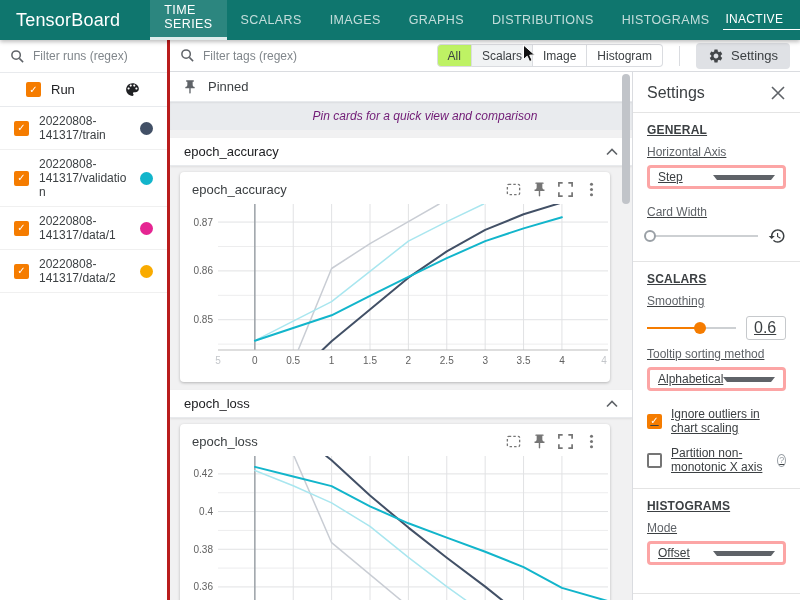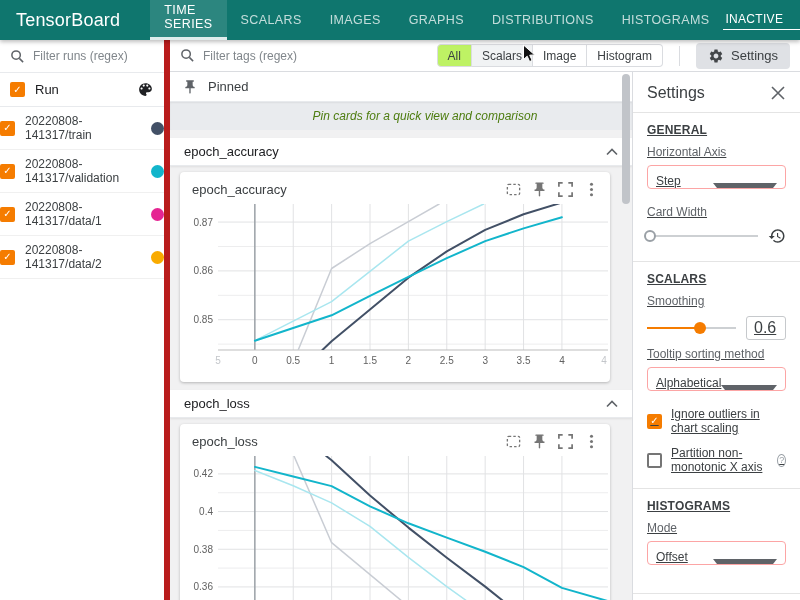--- a/index.html
+++ b/index.html
@@ -15,36 +15,36 @@
   .tab { display:flex; align-items:center; padding:7px 14px; color:rgba(255,255,255,.75); font-size:12.5px;
          font-weight:500; letter-spacing:.4px; cursor:pointer; position:relative; }
   .tab.active { color:#fff; background:rgba(255,255,255,.12); border-bottom:3px solid rgba(255,255,255,.85); padding-top:3px; }
   .appbar-right { display:flex; align-items:center; gap:15px; padding-right:16px; }
   .status-select { display:flex; align-items:center; gap:22px; border-bottom:1px solid #fff; padding:2px 2px 3px 2px;
                    color:#fff; font-size:12px; letter-spacing:.3px; min-width:86px; cursor:pointer; }
   .caret { width:0; height:0; border-left:4px solid transparent; border-right:4px solid transparent; border-top:5px solid #5f6368; }
 
   
   .body-row { display:flex; flex:1; min-height:0; }
-  .sidebar { width:170px; background:#fff; border-right:6px solid #b91c1c; flex-shrink:0; }
+  .sidebar { width:170px; background:#fff; border-right:3px solid #b91c1c; flex-shrink:0; }
   .right-col { flex:1; display:flex; flex-direction:column; min-width:0; }
   .right-body { flex:1; display:flex; min-height:0; }
 
   
   .filter-row { height:33px; display:flex; align-items:center; gap:8px; padding:0 10px; border-bottom:1px solid #e8eaed; }
   .icon-gray { color:#5f6368; flex-shrink:0; display:block; }
   .filter-input { border:none; outline:none; font-size:12px; width:100%; color:#3c4043; font-family:inherit; background:transparent; }
   .filter-input::placeholder { color:#80868b; }
-  .run-header { display:flex; align-items:center; gap:10px; padding:8px 10px; border-bottom:1px solid #e8eaed; }
+  .run-header { display:flex; align-items:center; gap:10px; padding:8px 26px; border-bottom:1px solid #e8eaed; }
   .run-header .grow { flex:1; font-size:13px; color:#202124; }
   .cb { width:15px; height:15px; border:2px solid #757575; border-radius:2px; flex-shrink:0; cursor:pointer;
         display:flex; align-items:center; justify-content:center; background:#fff; }
   .cb.checked { background:#f57c00; border-color:#f57c00; }
   .cb.checked::after { content:"✓"; color:#fff; font-size:10px; font-weight:bold; line-height:1; }
-  .run-row { display:flex; align-items:center; gap:10px; padding:7px 0; border-bottom:1px solid #f0f0f0; cursor:pointer; }
+  .run-row { display:flex; align-items:center; gap:10px; padding:7px 14px; border-bottom:1px solid #f0f0f0; cursor:pointer; }
   .run-name { flex:1; font-size:12px; color:#3c4043; line-height:14px; word-break:break-all; }
   .run-dot { width:13px; height:13px; border-radius:50%; flex-shrink:0; }
 
   
   .topbar { height:32px; display:flex; align-items:center; padding:0 10px; border-bottom:1px solid #dadce0; gap:8px; flex-shrink:0; background:#fff; }
   .topbar .filter-input { flex:1; }
   .chips { display:flex; align-items:stretch; height:23px; flex-shrink:0; }
   .chip { display:flex; align-items:center; padding:0 10px; font-size:12px; color:#3c4043; border:1px solid #dadce0;
           border-left-width:0; background:#fff; cursor:pointer; }
   .chip:first-child { border-left-width:1px; border-radius:4px 0 0 4px; }
@@ -55,21 +55,21 @@
   .settings-btn { display:flex; align-items:center; gap:7px; background:#dfe1e5; border:none; border-radius:4px;
                   height:26px; padding:0 12px; font-size:13px; font-weight:500; color:#3c4043; cursor:pointer; font-family:inherit; flex-shrink:0; }
   .settings-btn svg { width:16px; height:16px; color:#434649; }
 
   
   .main-scroll { width:462px; flex-shrink:0; background:#f1f1f2; position:relative; overflow:hidden; }
   .pinned-row { background:#fff; display:flex; align-items:center; gap:10px; padding:8px 12px; height:30px;
                 border-bottom:1px solid #e8eaed; }
   .pinned-row span { font-size:13px; font-weight:500; color:#3c4043; }
   .banner { background:#e9ebee; height:28px; display:flex; align-items:center; justify-content:center;
-            font-size:12px; font-style:italic; color:#4d7c0f; box-shadow:inset 0 1px 2px rgba(0,0,0,.06);padding-left:48px; }
+            font-size:12px; font-style:italic; color:#701a75; box-shadow:inset 0 1px 2px rgba(0,0,0,.06);padding-left:48px; }
   .tag-section-head { background:#fff; margin-top:8px; height:28px; display:flex; align-items:center;
                       padding:0 14px; border-bottom:1px solid #e8eaed; cursor:pointer; box-shadow:0 1px 2px rgba(0,0,0,.08); }
   .tag-section-head span { flex:1; font-size:13px; font-weight:500; color:#202124; }
   .card { background:#fff; width:430px; margin:6px 22px 6px 10px; border-radius:4px; box-shadow:0 1px 3px rgba(0,0,0,.25); padding-bottom:12px; }
   .card-head { display:flex; align-items:center; padding:9px 10px 4px 12px; }
   .card-head .title { flex:1; font-size:13px; color:#3c4043; }
   .card-icons { display:flex; align-items:center; gap:9px; }
   .card-icons svg { width:17px; height:17px; color:#757575; cursor:pointer; display:block; }
   .chart { display:block; }
   .chart text.tick { font-size:10px; fill:#616161; font-family:"Liberation Sans","DejaVu Sans",sans-serif; }
@@ -77,21 +77,21 @@
   .scrollbar-thumb { position:absolute; right:2px; top:2px; width:8px; height:130px; border-radius:4px; background:#c1c4c9; cursor:pointer; }
 
   
   .settings-panel { flex:1; background:#fff; border-left:1px solid #dadce0; overflow:hidden; font-size:12px; }
   .sp-head { display:flex; align-items:center; padding:12px 14px 10px 14px; }
   .sp-head .t { flex:1; font-size:16px; color:#3c4043; }
   .sp-close { width:16px; height:16px; color:#5f6368; cursor:pointer; }
   .sp-section { padding:10px 14px 12px 14px; border-top:1px solid #e4e4e4;text-decoration:underline; }
   .sp-heading { font-size:12px; font-weight:bold; color:#3c4043; letter-spacing:.2px; margin-bottom:8px; }
   .sp-label { font-size:12px; color:#5f6368; margin:7px 0 6px 0; }
-  .select { display:flex; align-items:flex-end; border:1px solid #fca5a5; border-radius:4px; height:24px; padding:0 8px;
+  .select { display:flex; align-items:center; border:3px solid #fca5a5; border-radius:4px; height:24px; padding:0 8px;
             cursor:pointer; margin-bottom:16px; }
   .select span { flex:1; font-size:12px; color:#3c4043; }
   .slider-row { display:flex; align-items:center; gap:10px; margin:8px 0 4px 0; }
   .slider { position:relative; height:14px; flex:1; cursor:pointer; }
   .slider .track { position:absolute; left:0; right:0; top:6px; height:2px; background:#cdd0d3; }
   .slider .fill { position:absolute; left:0; top:6px; height:2px; background:#f57c00; width:calc(var(--pct)*1%); }
   .slider .thumb { position:absolute; top:1px; left:calc(var(--pct)*1% - 6px); width:12px; height:12px; border-radius:50%; background:#f57c00; }
   .slider.empty .thumb { background:#fff; border:2px solid #9aa0a6; }
   .restore-ic { width:18px; height:18px; color:#3c4043; cursor:pointer; flex-shrink:0; }
   .num-input { width:40px; height:24px; border:1px solid #c6c9cc; border-radius:3px; font-size:16px; color:#3c4043;

